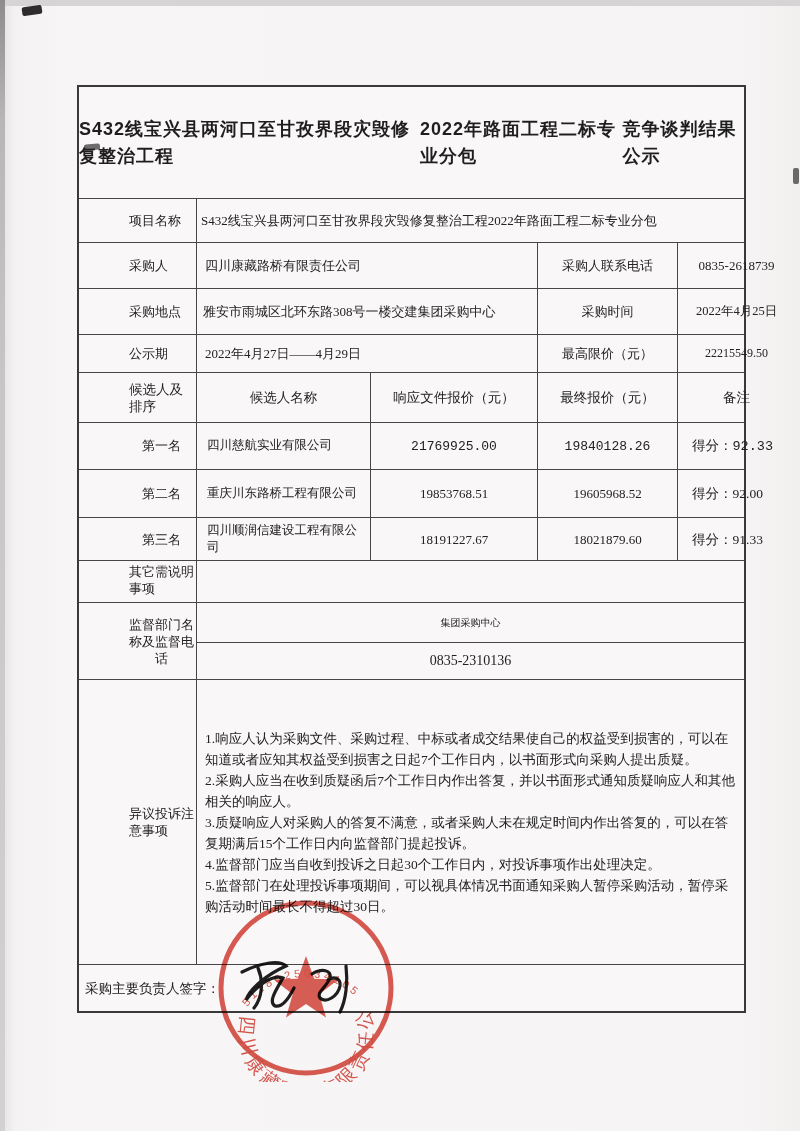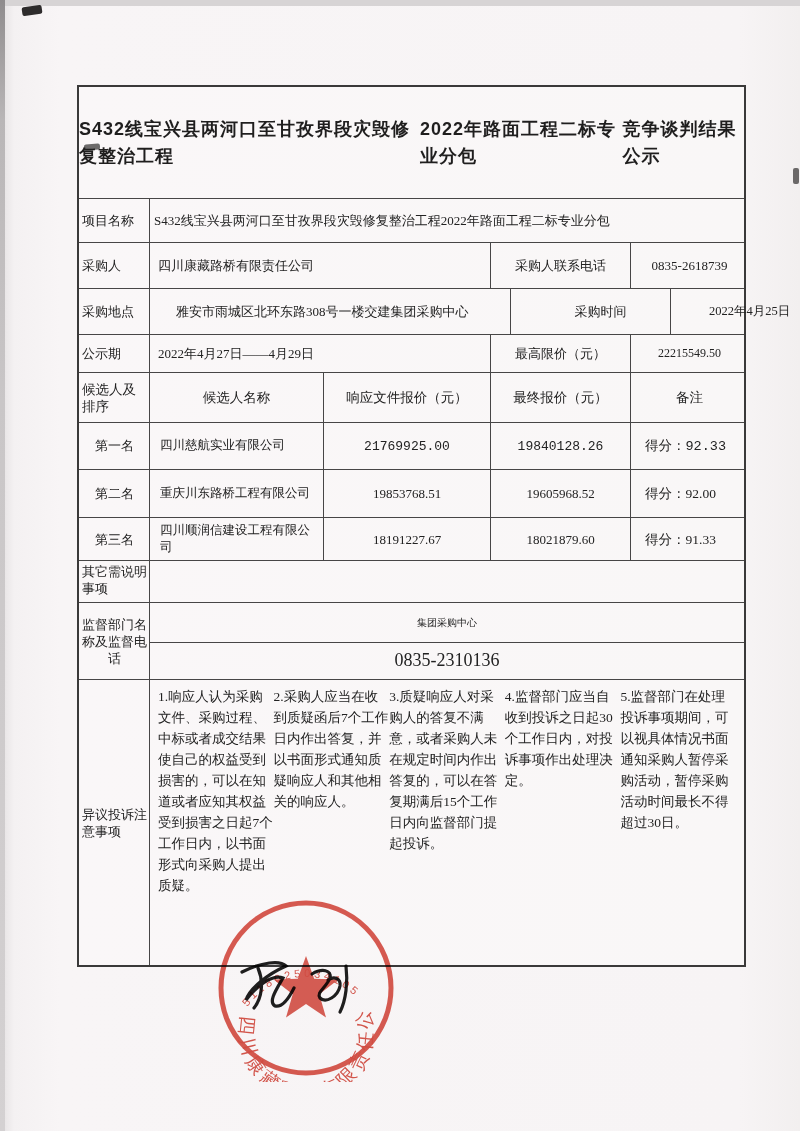--- a/index.html
+++ b/index.html
@@ -33,21 +33,21 @@
   .row { display:flex; width:100%; border-bottom:1.5px solid #474646; }
   .row:last-child { border-bottom:none; }
   .cell {
     display:flex; align-items:center;
     border-right:1.5px solid #474646;
     font-size:13px; line-height:17px;
     padding:2px 4px;
     overflow:hidden;
   }
   .cell:last-child { border-right:none; }
-  .w1 { width:71px; flex:none; padding-left:3px; padding-right:2px; }
+  .w1 { width:71px; flex:none; padding-left:3px; padding-right:2px;margin-left:47px; }
   .w2 { width:174px; flex:none; }
   .w3 { width:167px; flex:none; }
   .w4 { width:140px; flex:none; }
   .w5 { width:117px; flex:none; }
   .w23 { width:341px; flex:none; }
   .grow { flex:1 1 auto; }
   .center { justify-content:center; text-align:center; }
   .vtop { align-items:flex-start; }
 
   .title-block {
@@ -56,42 +56,42 @@
     border-bottom:1.5px solid #474646;
   }
   .title-line {
     font-family:"Liberation Sans","DejaVu Sans",sans-serif;
     font-weight:700; font-size:18px; line-height:27px;
     color:#1f1e1e; letter-spacing:1px;
   }
 
   .h-title { height:44px; }
   .h-purchaser { height:46px; }
-  .h-location { height:46px;gap:20px; }
+  .h-location { height:46px; }
   .h-publicity { height:38px; }
   .h-header { height:50px; }
   .h-r1 { height:47px;font-family:Liberation Mono, monospace; }
   .h-r2 { height:48px; }
   .h-r3 { height:43px; }
   .h-other { height:42px; }
   .h-sup { height:77px; }
   .h-obj { height:285px; }
   .h-sign { height:46px; }
 
   .hdr { font-size:13.5px; }
   .name-cell { font-size:12.5px; padding-left:10px; }
   .num { font-size:13px; }
   .note-cell { font-size:13.5px; padding-left:14px; }
 
   .sup-right { display:flex; flex-direction:column; flex:1 1 auto; }
   .sup-sub1 { height:40px; border-bottom:1.5px solid #474646; display:flex; align-items:center; justify-content:center; font-size:10px; }
-  .sup-sub2 { height:35.5px; display:flex; align-items:center; justify-content:center; font-size:18px; }
+  .sup-sub2 { height:35.5px; display:flex; align-items:center; justify-content:center; font-size:14px; }
 
   .obj-text {
-    align-items:flex-start; justify-content:center;
+    flex-direction:column; align-items:flex-start; justify-content:center;
     font-size:13.5px; line-height:21px; padding:6px 8px 6px 8px;
   }
   .obj-item { width:100%; }
 
   .sign-row { position:relative; }
   .sign-label { font-size:13.5px; padding-left:6px; }
 
   .stamp {
     position:absolute; left:212px; top:894px; width:188px; height:188px;
     mix-blend-mode:multiply; opacity:0.9; pointer-events:none;
@@ -192,20 +192,23 @@
       <div class="cell w1 center" style="text-align:left">异议投诉注意事项</div>
       <div class="cell grow obj-text">
         <div class="obj-item">1.响应人认为采购文件、采购过程、中标或者成交结果使自己的权益受到损害的，可以在知道或者应知其权益受到损害之日起7个工作日内，以书面形式向采购人提出质疑。</div>
         <div class="obj-item">2.采购人应当在收到质疑函后7个工作日内作出答复，并以书面形式通知质疑响应人和其他相关的响应人。</div>
         <div class="obj-item">3.质疑响应人对采购人的答复不满意，或者采购人未在规定时间内作出答复的，可以在答复期满后15个工作日内向监督部门提起投诉。</div>
         <div class="obj-item">4.监督部门应当自收到投诉之日起30个工作日内，对投诉事项作出处理决定。</div>
         <div class="obj-item">5.监督部门在处理投诉事项期间，可以视具体情况书面通知采购人暂停采购活动，暂停采购活动时间最长不得超过30日。</div>
       </div>
     </div>
 
+    <div class="row h-sign sign-row">
+      <div class="cell grow sign-label">采购主要负责人签字：</div>
+    </div>
   </div>
 
   <svg class="signature-svg" viewBox="0 0 160 85">
     <g fill="none" stroke="#1f1f1f" stroke-width="3.2" stroke-linecap="round">
       <path d="M14 28 C34 18, 52 16, 58 22 C40 30, 22 44, 18 56 C30 40, 46 30, 55 34 C48 46, 40 58, 47 62 C55 64, 62 52, 66 44"></path>
       <path d="M30 24 C36 38, 34 54, 26 64"></path>
       <path d="M84 30 C94 24, 104 26, 102 34 C98 44, 88 48, 92 54 C98 60, 110 52, 112 42 C113 34, 106 32, 100 36"></path>
       <path d="M118 22 C120 38, 118 56, 112 68"></path>
     </g>
   </svg>

